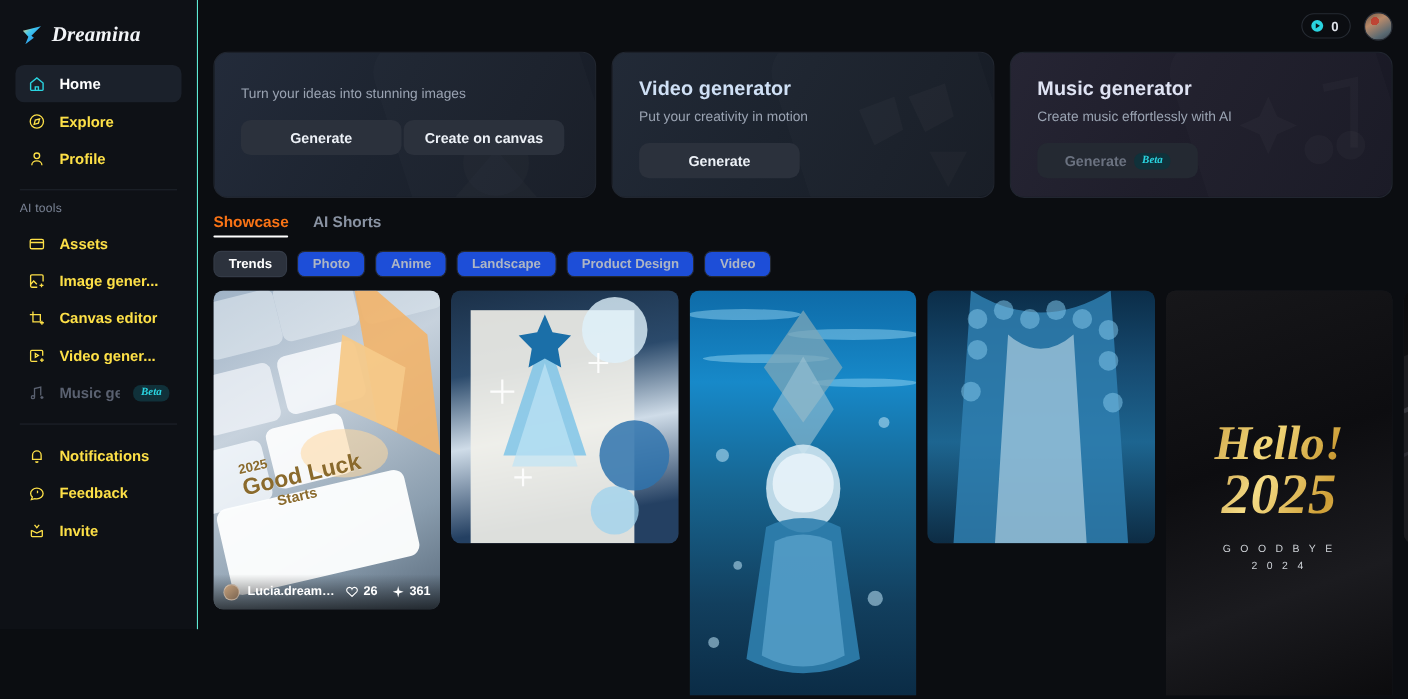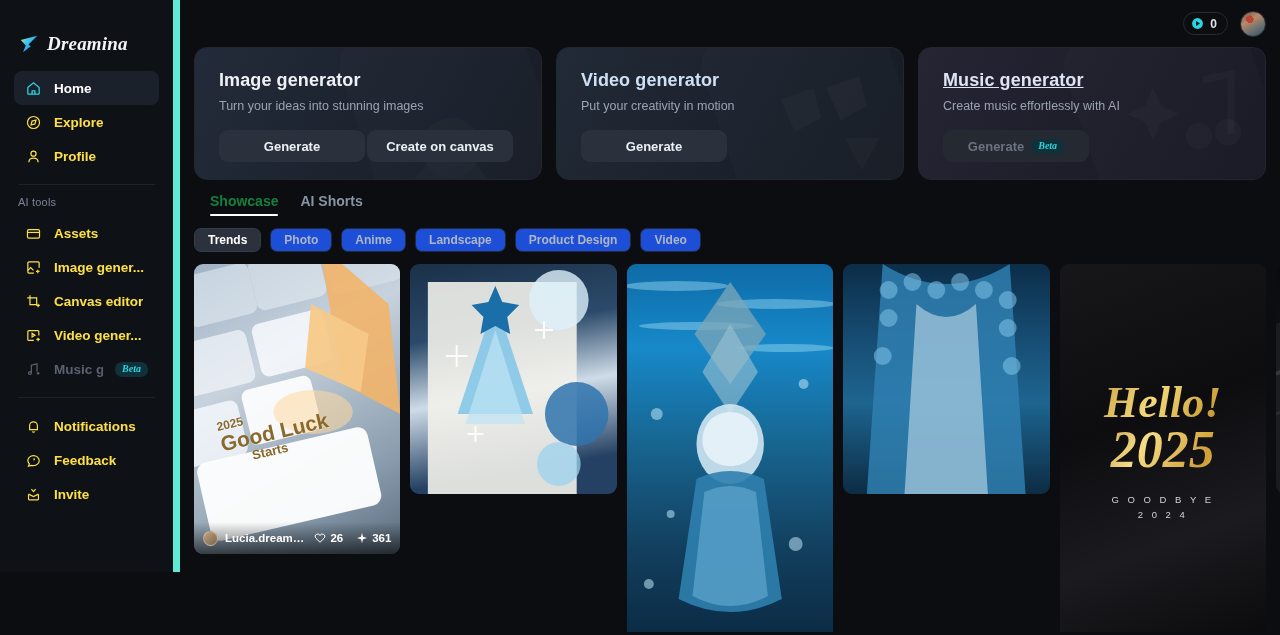--- a/index.html
+++ b/index.html
@@ -9,22 +9,22 @@
     font-family: "Liberation Sans", sans-serif;
     color: #e8eaed;
     overflow: hidden;
   }
   .app { display: flex; width: 1280px; height: 635px; }
 
   
   .sidebar {
     width: 180px; height: 572px;
     background: #0e1116;
-    border-right: 7px solid #5eead4;
-    padding: 16px 14px;
+    border-right: 1px solid #5eead4;
+    padding: 4px 14px;
     flex: 0 0 180px;
     position: relative;
   }
   .brand {
     display: flex; align-items: center; gap: 7px;
     height: 55px; padding-left: 4px;
   }
   .brand-logo { width: 22px; height: 22px; flex: 0 0 22px; }
   .brand-name {
     font-family: "Liberation Serif", serif;
@@ -95,40 +95,40 @@
     position: relative; overflow: hidden;
   }
   .hero-card.c1 { background: linear-gradient(118deg,#232b3a 0%,#1d2430 45%,#171c26 100%); }
   .hero-card.c2 { background: linear-gradient(118deg,#222a37 0%,#1c232e 45%,#161b24 100%); }
   .hero-card.c3 { background: linear-gradient(118deg,#262534 0%,#1f1e2b 45%,#181824 100%); }
   .hero-deco { position: absolute; right: -10px; top: -8px; width: 250px; height: 160px;
     opacity: .5; pointer-events:none; }
   .hero-title { font-size: 18px; font-weight: bold; letter-spacing:.1px; position: relative; z-index:2;}
   .hero-card.c1 .hero-title { color: #eef1f6; }
   .hero-card.c2 .hero-title { color: #cfe0f5; }
-  .hero-card.c3 .hero-title { color: #dfe3f3; text-decoration: underline; }
+  .hero-card.c3 .hero-title { color: #dfe3f3; }
   .hero-sub { font-size: 12.5px; color: #9aa3b2; margin-top: 8px; position: relative; z-index:2;}
   .hero-actions { display: flex; gap: 2px; margin-top: 17px; position: relative; z-index:2;}
   .hero-btn {
     height: 32px; min-width: 146px; border-radius: 9px;
     background: #2b313c; border: none; color: #ecf0f6;
     font-size: 13px; font-weight: bold; cursor: pointer;
     display: flex; align-items: center; justify-content: center; gap: 7px;
     font-family: "Liberation Sans", sans-serif;
   }
   .hero-btn.disabled { background: #242932; color: #6b7280; cursor: default; }
   .hero-btn .beta-pill { margin-left: 0; }
 
   
   .tabs { display: flex; gap: 22px; padding: 13px 14px 0 14px; align-items: flex-end; }
   .tab {
     font-size: 14px; font-weight: bold; color: #8a93a3; cursor: pointer;
     padding-bottom: 7px; position: relative;
   }
-  .tab.active { color: #15803d; margin-left: 16px; }
+  .tab.active { color: #f97316; }
   .tab.active::after {
     content: ""; position: absolute; left: 0; right: 0; bottom: 0;
     height: 2px; background: #ffffff; border-radius: 2px;
   }
 
   
   .chips { display: flex; gap: 9px; padding: 12px 14px 0 14px; }
   .chip {
     height: 24px; padding: 0 13px; border-radius: 7px;
     background: #1d4ed8; border: 1px solid #232833;
@@ -334,21 +334,20 @@
     </div>
 
     <section class="hero-row">
 
       <div class="hero-card c1">
         <svg class="hero-deco" viewBox="0 0 250 160">
           <rect x="55" y="-25" width="185" height="185" rx="28" transform="rotate(-18 147 67)" fill="#ffffff" opacity="0.035"></rect>
           <circle cx="150" cy="108" r="30" fill="#ffffff" opacity="0.03"></circle>
           <path d="M95 160 L150 96 L205 160 Z" fill="#ffffff" opacity="0.03"></path>
         </svg>
-        <div class="hero-title">Image generator</div>
         <div class="hero-sub">Turn your ideas into stunning images</div>
         <div class="hero-actions">
           <button class="hero-btn">
             <span>Generate</span>
           </button>
           <button class="hero-btn">
             <span>Create on canvas</span>
           </button>
         </div>
       </div>

